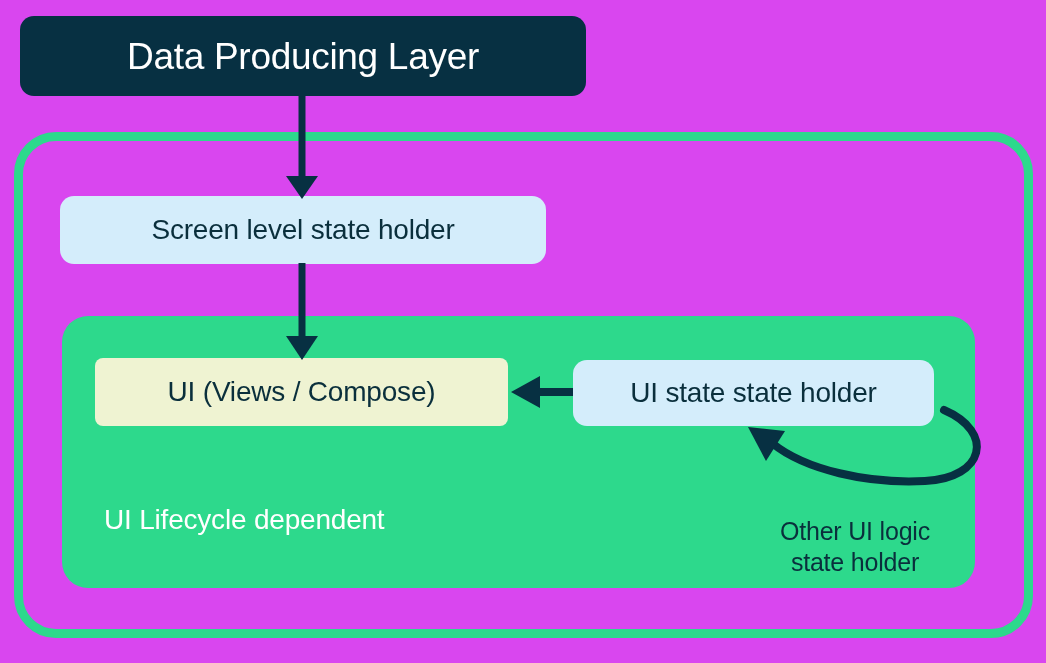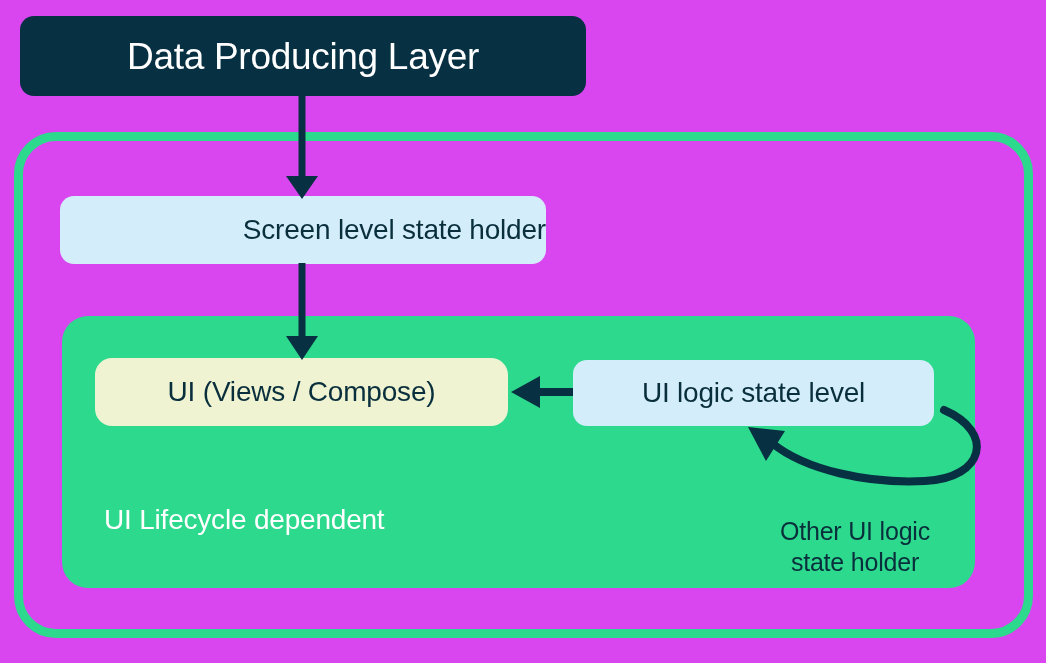--- a/index.html
+++ b/index.html
@@ -65,21 +65,21 @@
   .screen-state-box {
     position: absolute;
     left: 60px;
     top: 196px;
     width: 486px;
     height: 68px;
     background: #D4EDFB;
     border-radius: 14px;
     display: flex;
     align-items: center;
-    justify-content: flex-end;
+    justify-content: center;
   }
   .screen-state-label {
     color: #0A2F3C;
     font-size: 28px;
     letter-spacing: -0.2px;
   }
 
   
   .lifecycle-box {
     position: absolute;
@@ -101,21 +101,21 @@
   }
 
   
   .ui-views-box {
     position: absolute;
     left: 95px;
     top: 358px;
     width: 413px;
     height: 68px;
     background: #EFF3D2;
-    border-radius: 17px;
+    border-radius: 8px;
     display: flex;
     align-items: center;
     justify-content: center;
   }
   .ui-views-label {
     color: #0A2F3C;
     font-size: 28px;
     letter-spacing: -0.2px;
   }
 
@@ -178,21 +178,21 @@
     <span class="screen-state-label">Screen level state holder</span>
   </div>
 
   <div class="lifecycle-box"></div>
 
   <div class="ui-views-box">
     <span class="ui-views-label">UI (Views / Compose)</span>
   </div>
 
   <div class="ui-logic-box">
-    <span class="ui-logic-label">UI logic state level</span>
+    <span class="ui-logic-label">UI state state holder</span>
   </div>
 
   <div class="lifecycle-label">UI Lifecycle dependent</div>
 
   <div class="other-holders-caption">
     <div>Other UI logic</div>
     <div>state holder</div>
   </div>
 
   <svg class="arrows-svg" viewBox="0 0 1046 663">

